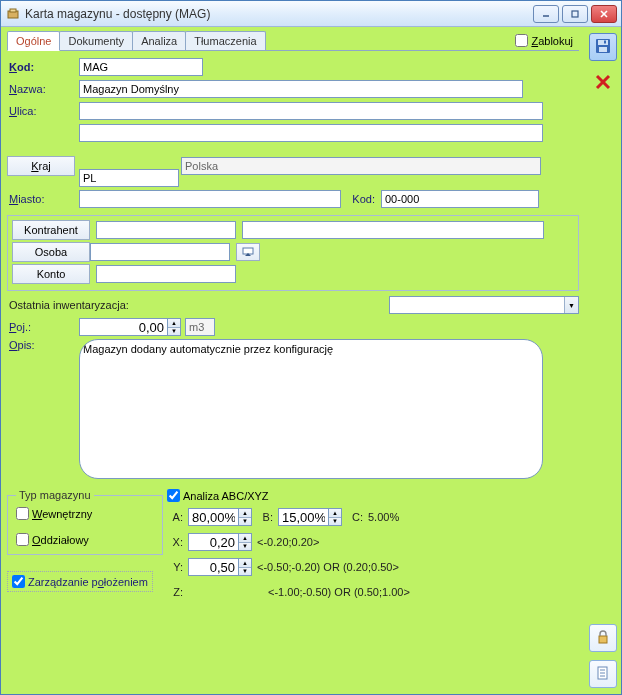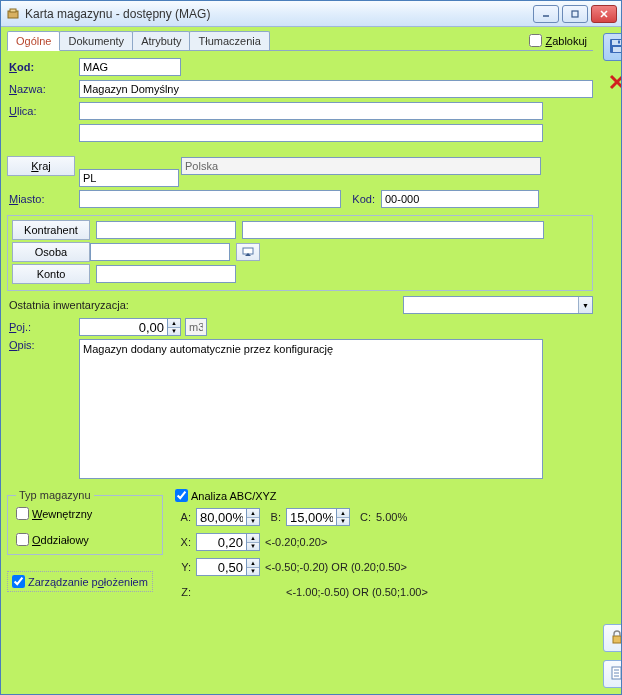--- a/index.html
+++ b/index.html
@@ -156,21 +156,21 @@
   .spinner .sp-btns {
     width:14px; display:flex; flex-direction:column;
     border:1px solid #7a9ac0;
   }
   .spinner .sp-btns div {
     flex:1; background:linear-gradient(to bottom,#f2f6fb,#dde8f4);
     font-size:6px; display:flex; align-items:center; justify-content:center;
     cursor:pointer;
   }
   .spinner .sp-btns div:first-child { border-bottom:1px solid #9ab0cc; }
-  textarea.text-input { resize:none; padding:2px 3px; line-height:1.3; }
+  textarea.text-input { resize:none; padding:2px 3px; line-height:1.3;border-radius:19px; }
   fieldset {
     border:1px solid #a8bcd6;
     padding: 6px 8px 8px 8px;
     font-size:11px;
   }
   legend { padding: 0 3px; color:#333; }
   .abc-row { display:flex; align-items:center; gap:5px; margin-top:5px; min-height:20px; }
   .abc-label { width:16px; text-align:right; color:#222; }
   .abc-range { color:#222; }
   .dropbtn {
@@ -219,39 +219,39 @@
   </div>
 </div>
 
 <div class="content-area">
   <div class="main-panel">
 
     <div class="tabs-row">
       <div class="tabs">
         <div class="tab active">Ogólne</div>
         <div class="tab">Dokumenty</div>
-        <div class="tab">Atrybuty</div>
+        <div class="tab">Analiza</div>
         <div class="tab">Tłumaczenia</div>
       </div>
       <div class="tabs-right">
         <label class="chk">
           <input type="checkbox" style="">
           <span><span class="ul">Z</span>ablokuj</span>
         </label>
       </div>
     </div>
 
     <div class="form-row">
       <div class="form-label"><b><span class="underl">K</span>od:</b></div>
-      <input class="text-input" style="width: 102px;" value="MAG">
+      <input class="text-input" style="width: 124px;" value="MAG">
     </div>
 
     <div class="form-row">
       <div class="form-label"><span class="underl">N</span>azwa:</div>
-      <input class="text-input" style="width: 514px;" value="Magazyn Domyślny">
+      <input class="text-input" style="width: 444px;" value="Magazyn Domyślny">
     </div>
 
     <div class="form-row">
       <div class="form-label"><span class="underl">U</span>lica:</div>
       <input class="text-input" style="width: 464px;" value="">
     </div>
     <div class="form-row">
       <div class="form-label"></div>
       <input class="text-input" style="width: 464px;" value="">
     </div>
@@ -302,29 +302,29 @@
 
     <div class="form-row">
       <div class="form-label"><span class="underl">P</span>oj.:</div>
       <div class="spinner">
         <input style="width: 88px;" value="0,00">
         <div class="sp-btns">
           <div>▲</div>
           <div>▼</div>
         </div>
       </div>
-      <input class="text-input ro" style="width: 22px; margin-left: 4px;" readonly="" value="m3">
+      <input class="text-input ro" style="width: 30px; margin-left: 4px;" readonly="" value="m3">
     </div>
 
     <div class="form-row" style="align-items:flex-start">
       <div class="form-label"><span class="underl">O</span>pis:</div>
       <textarea class="text-input" style="width: 464px; height: 140px;">Magazyn dodany automatycznie przez konfigurację</textarea>
     </div>
 
-    <div style="display:flex; gap:12px; margin-top:10px; align-items:flex-start">
+    <div style="display:flex; gap:4px; margin-top:10px; align-items:flex-start">
 
       <div style="width:156px">
         <fieldset>
           <legend>Typ magazynu</legend>
           <label class="chk" style="margin-bottom:13px">
             <input type="checkbox" style="">
               <span><span class="ul">W</span>ewnętrzny</span>
           </label>
           <label class="chk">
             <input type="checkbox" style="">
@@ -382,21 +382,21 @@
             <div class="sp-btns">
                 <div>▲</div>
                 <div>▼</div>
               </div>
           </div>
           <span class="abc-range">&lt;-0.50;-0.20) OR (0.20;0.50&gt;</span>
         </div>
         <div class="abc-row">
           <span class="abc-label">Z:</span>
           <div style="width:64px"></div>
-          <span class="abc-range" style="margin-left:21px">&lt;-1.00;-0.50) OR (0.50;1.00&gt;</span>
+          <span class="abc-range" style="margin-left:11px">&lt;-1.00;-0.50) OR (0.50;1.00&gt;</span>
         </div>
       </div>
     </div>
   </div>
 
   <div class="side-panel">
     <div class="side-btn active">
       <span>
         <svg width="18" height="18" viewBox="0 0 18 18">
             <rect x="2" y="2" width="14" height="14" fill="#3a6ab8" rx="1"></rect>

